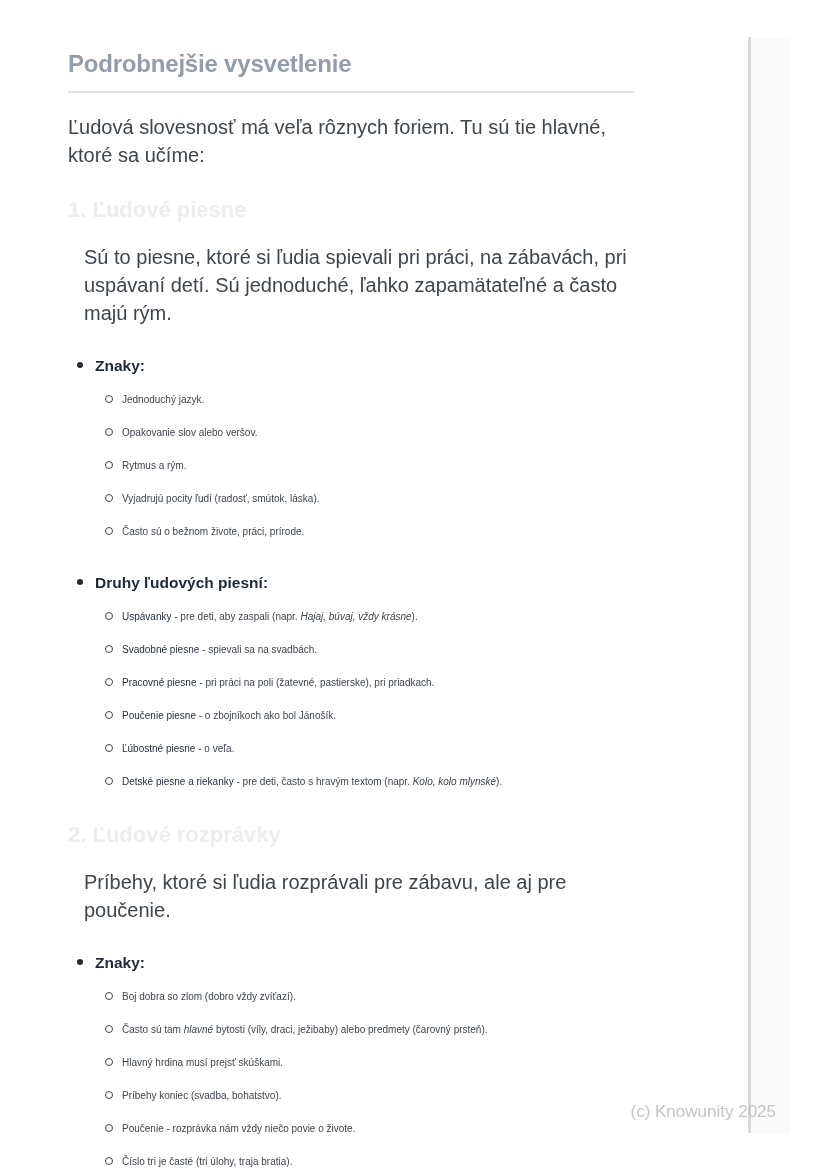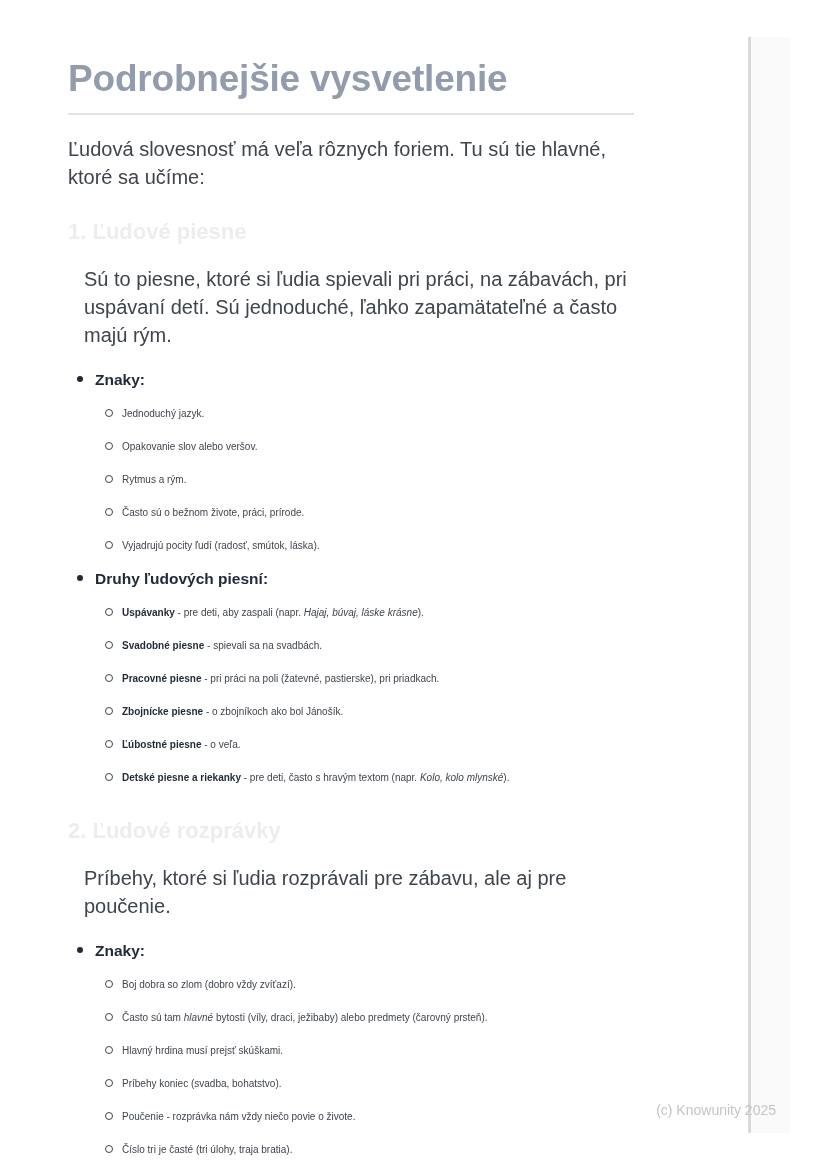--- a/index.html
+++ b/index.html
@@ -21,25 +21,25 @@
     overflow:hidden;
     color:var(--c-body);
   }
   .content{
     position:absolute;
     left:68px;
     top:42px;
     width:566px;
   }
   .page-title{
-    font-size:37px;
+    font-size:24px;
     font-weight:bold;
     letter-spacing:-0.2px;
     color:var(--c-title);
-    margin:16px 0 13px 0;
+    margin:8px 0 13px 0;
   }
   .title-rule{
     border:0;
     border-top:2px solid var(--c-rule);
     margin:0 0 20px 0;
   }
   .para{
     font-size:20px;
     line-height:28px;
     color:var(--c-body);
@@ -55,21 +55,21 @@
     margin:0 0 18px 16px;
   }
   ul.l1{
     list-style:none;
     margin:0;
     padding:0;
   }
   ul.l1 > li{
     position:relative;
     padding-left:27px;
-    margin-top:0;
+    margin-top:26px;
     font-size:15.5px;
     line-height:25px;
   }
   ul.l1 > li::before{
     content:"";
     position:absolute;
     left:9px;
     top:9px;
     width:6px;
     height:6px;
@@ -98,38 +98,38 @@
     position:absolute;
     left:10px;
     top:8px;
     width:6px;
     height:6px;
     border-radius:50%;
     border:1.5px solid var(--c-body);
     background:transparent;
   }
   ul.l2 b{
-    font-weight:bold;
+    font-weight:normal;
     color:var(--c-bold);
   }
   .next-page-strip{
     position:absolute;
     left:748px;
     top:37px;
     width:42px;
     height:1096px;
     background:var(--c-strip);
     border-left:3px solid var(--c-strip-edge);
     z-index:1;
   }
   .watermark{
     position:absolute;
     right:52px;
     top:1102px;
-    font-size:14px;
+    font-size:17px;
     color:var(--c-watermark);
     z-index:2;
     white-space:nowrap;
   }
 </style>
 </head>
 <body>
 
 <div class="content">
   <h1 class="page-title">Podrobnejšie vysvetlenie</h1>
@@ -137,28 +137,28 @@
   <p class="para">Ľudová slovesnosť má veľa rôznych foriem. Tu sú tie hlavné, ktoré sa učíme:</p>
   <div id="sections">
       <section>
         <h2 class="section-heading">1. Ľudové piesne</h2>
         <p class="para section-para">Sú to piesne, ktoré si ľudia spievali pri práci, na zábavách, pri uspávaní detí. Sú jednoduché, ľahko zapamätateľné a často majú rým.</p>
         <ul class="l1">
           <li><span class="l1-label">Znaky:</span><ul class="l2">
               <li><span>Jednoduchý jazyk.</span></li>
               <li><span>Opakovanie slov alebo veršov.</span></li>
               <li><span>Rytmus a rým.</span></li>
+              <li><span>Vyjadrujú pocity ľudí (radosť, smútok, láska).</span></li>
               <li><span>Často sú o bežnom živote, práci, prírode.</span></li>
-              <li><span>Vyjadrujú pocity ľudí (radosť, smútok, láska).</span></li>
             </ul></li>
           <li><span class="l1-label">Druhy ľudových piesní:</span><ul class="l2">
-              <li><b>Uspávanky</b><span> - pre deti, aby zaspali (napr. </span><i>Hajaj, búvaj, láske krásne</i><span>).</span></li>
+              <li><b>Uspávanky</b><span> - pre deti, aby zaspali (napr. </span><i>Hajaj, búvaj, vždy krásne</i><span>).</span></li>
               <li><b>Svadobné piesne</b><span> - spievali sa na svadbách.</span></li>
               <li><b>Pracovné piesne</b><span> - pri práci na poli (žatevné, pastierske), pri priadkach.</span></li>
-              <li><b>Zbojnícke piesne</b><span> - o zbojníkoch ako bol Jánošík.</span></li>
+              <li><b>Poučenie piesne</b><span> - o zbojníkoch ako bol Jánošík.</span></li>
               <li><b>Ľúbostné piesne</b><span> - o veľa.</span></li>
               <li><b>Detské piesne a riekanky</b><span> - pre deti, často s hravým textom (napr. </span><i>Kolo, kolo mlynské</i><span>).</span></li>
             </ul></li>
         </ul>
       </section>
       <section>
         <h2 class="section-heading">2. Ľudové rozprávky</h2>
         <p class="para section-para">Príbehy, ktoré si ľudia rozprávali pre zábavu, ale aj pre poučenie.</p>
         <ul class="l1">
           <li><span class="l1-label">Znaky:</span><ul class="l2">

